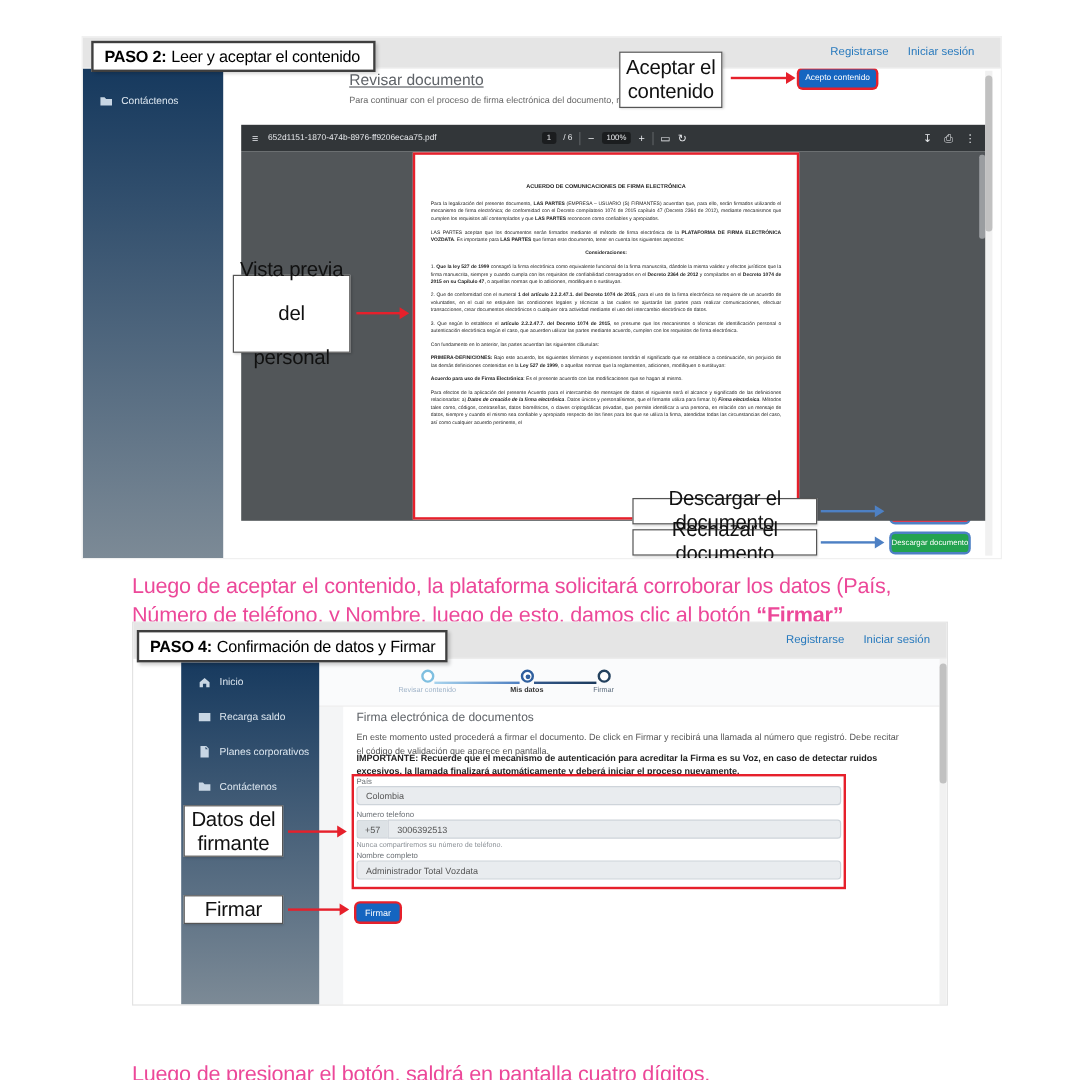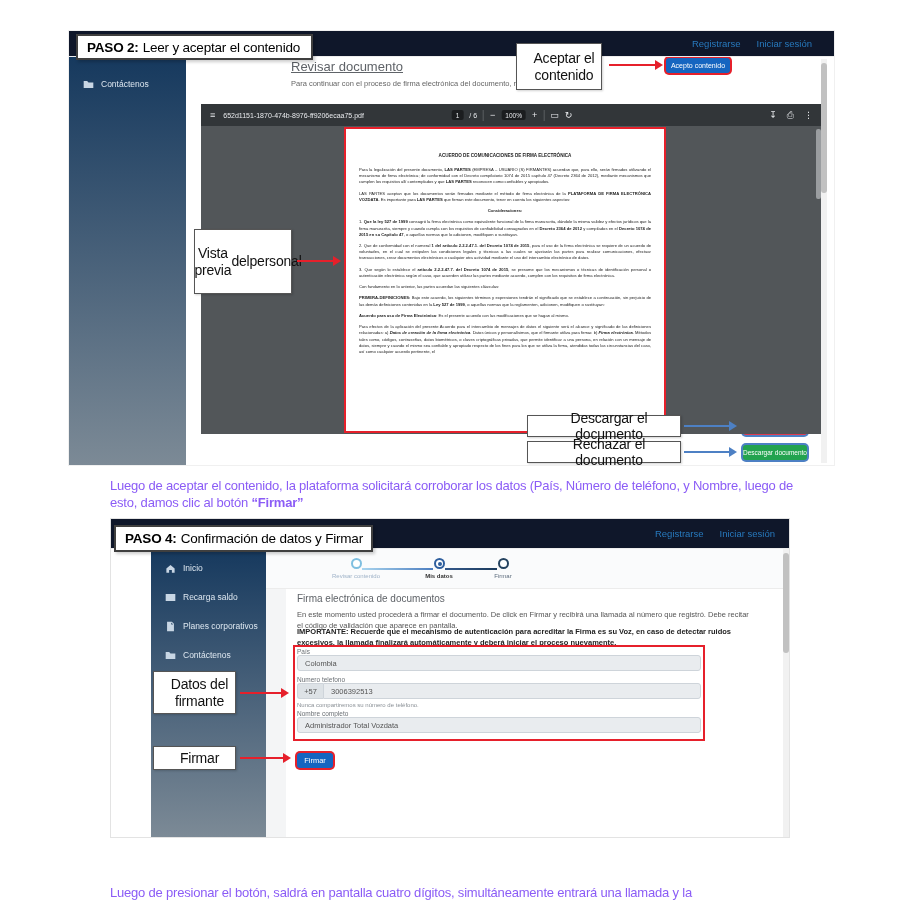--- a/index.html
+++ b/index.html
@@ -8,41 +8,41 @@
     --annotation-red:#e6202b; --annotation-blue:#4d80c4; --link-blue:#2779bd;
     --sidebar-top:#16395e; --sidebar-bottom:#7c8a96;
   }
   *{box-sizing:border-box;margin:0;padding:0;}
   body{width:900px;height:900px;background:#fff;position:relative;overflow:hidden;
        font-family:"Liberation Sans","DejaVu Sans",sans-serif;}
 
   
   .callout{position:absolute;background:#fff;border:1.5px solid #555;z-index:30;
            display:flex;align-items:center;justify-content:center;text-align:center;
-           font-size:14px;color:#111;letter-spacing:-0.2px;line-height:1.15;
-           box-shadow:1px 1px 2px rgba(0,0,0,.18);padding-left:10px;}
+           font-size:17px;color:#111;letter-spacing:-0.2px;line-height:1.15;
+           box-shadow:1px 1px 2px rgba(0,0,0,.18);}
   .paso-box{position:absolute;background:#fff;border:2px solid #3f3f3f;z-index:40;
             display:flex;align-items:center;padding-left:9px;font-size:13.5px;color:#000;
             letter-spacing:-0.2px;box-shadow:2px 2px 3px rgba(0,0,0,.2);}
   .paso-box b{margin-right:4px;}
   .arr{position:absolute;z-index:35;}
   .arr .shaft{position:absolute;left:0;right:7px;top:50%;margin-top:-1px;height:2px;}
   .arr .head{position:absolute;right:0;top:50%;margin-top:-5px;width:0;height:0;
              border-top:5px solid transparent;border-bottom:5px solid transparent;}
   .arr-red .shaft{background:var(--annotation-red);}
   .arr-red .head{border-left:8px solid var(--annotation-red);}
   .arr-blue .shaft{background:var(--annotation-blue);}
   .arr-blue .head{border-left:8px solid var(--annotation-blue);}
 
   
   .shot{position:absolute;background:#fff;overflow:hidden;}
   #shot1{left:68px;top:30px;width:767px;height:436px;border:1px solid #f0f0f0;}
   #shot2{left:110px;top:518px;width:680px;height:320px;border:1px solid #e3e3e3;}
 
-  .topbar{position:absolute;left:0;top:0;right:0;height:26px;background:#0f172a;
+  .topbar{position:absolute;left:0;top:0;right:0;height:26px;background:#e5e5e5;
           border-bottom:1px solid #ededed;display:flex;align-items:center;
           justify-content:flex-end;gap:16px;padding-right:22px;z-index:5;}
   .topbar .lnk{font-size:9.5px;color:var(--link-blue);cursor:pointer;}
 
   .sidebar{position:absolute;left:0;bottom:0;z-index:4;
            background:linear-gradient(180deg,var(--sidebar-top),var(--sidebar-bottom));}
   .side-item{display:flex;align-items:flex-start;gap:7px;padding:9px 0 9px 14px;
              color:#dde7f0;font-size:8.5px;cursor:pointer;}
   .side-item svg{width:11px;height:11px;fill:#c8d6e4;flex:0 0 auto;}
 
@@ -100,21 +100,21 @@
   .fld-label{position:absolute;font-size:6.5px;color:#6b7075;}
   .fld{position:absolute;height:16px;background:#e9ecef;border:1px solid #ced4da;
        border-radius:3px;display:flex;align-items:center;padding-left:7px;
        font-size:7.5px;color:#555;}
   .fld-prefix{background:#dde2e6;border:1px solid #ced4da;border-right:none;
               border-radius:3px 0 0 3px;justify-content:center;padding-left:0;}
   .fld-help{position:absolute;font-size:6px;color:#8a9096;}
   .form-highlight{position:absolute;border:2px solid var(--annotation-red);z-index:10;pointer-events:none;}
 
   
-  .body-text{position:absolute;font-size:13px;color:#8b5cf6;letter-spacing:-0.2px;
+  .body-text{position:absolute;font-size:18px;color:#ec4899;letter-spacing:-0.2px;
              line-height:1.32;}
 </style>
 </head>
 <body>
 
 <div id="shot1" class="shot">
 
   <div class="topbar">
     <span class="lnk">Registrarse</span>
     <span class="lnk">Iniciar sesión</span>
@@ -184,21 +184,21 @@
   </div>
 
   <div class="callout" style="left:447px;top:12px;width:86px;height:47px;">
     <span>Aceptar el contenido</span>
   </div>
   <div class="arr arr-red" style="left:540px;top:29px;width:54px;height:10px;">
     <span class="shaft"></span>
       <span class="head"></span>
   </div>
 
-  <div class="callout" style="left:125px;top:198px;width:98px;height:65px;flex-direction:row;">
+  <div class="callout" style="left:125px;top:198px;width:98px;height:65px;flex-direction:column;gap:17px;">
     <span>Vista previa</span>
     <span>del</span>
     <span>personal</span>
   </div>
   <div class="arr arr-red" style="left:228px;top:225px;width:44px;height:10px;">
     <span class="shaft"></span>
       <span class="head"></span>
   </div>
 
   <div class="callout" style="left:458px;top:384px;width:154px;height:22px;">

